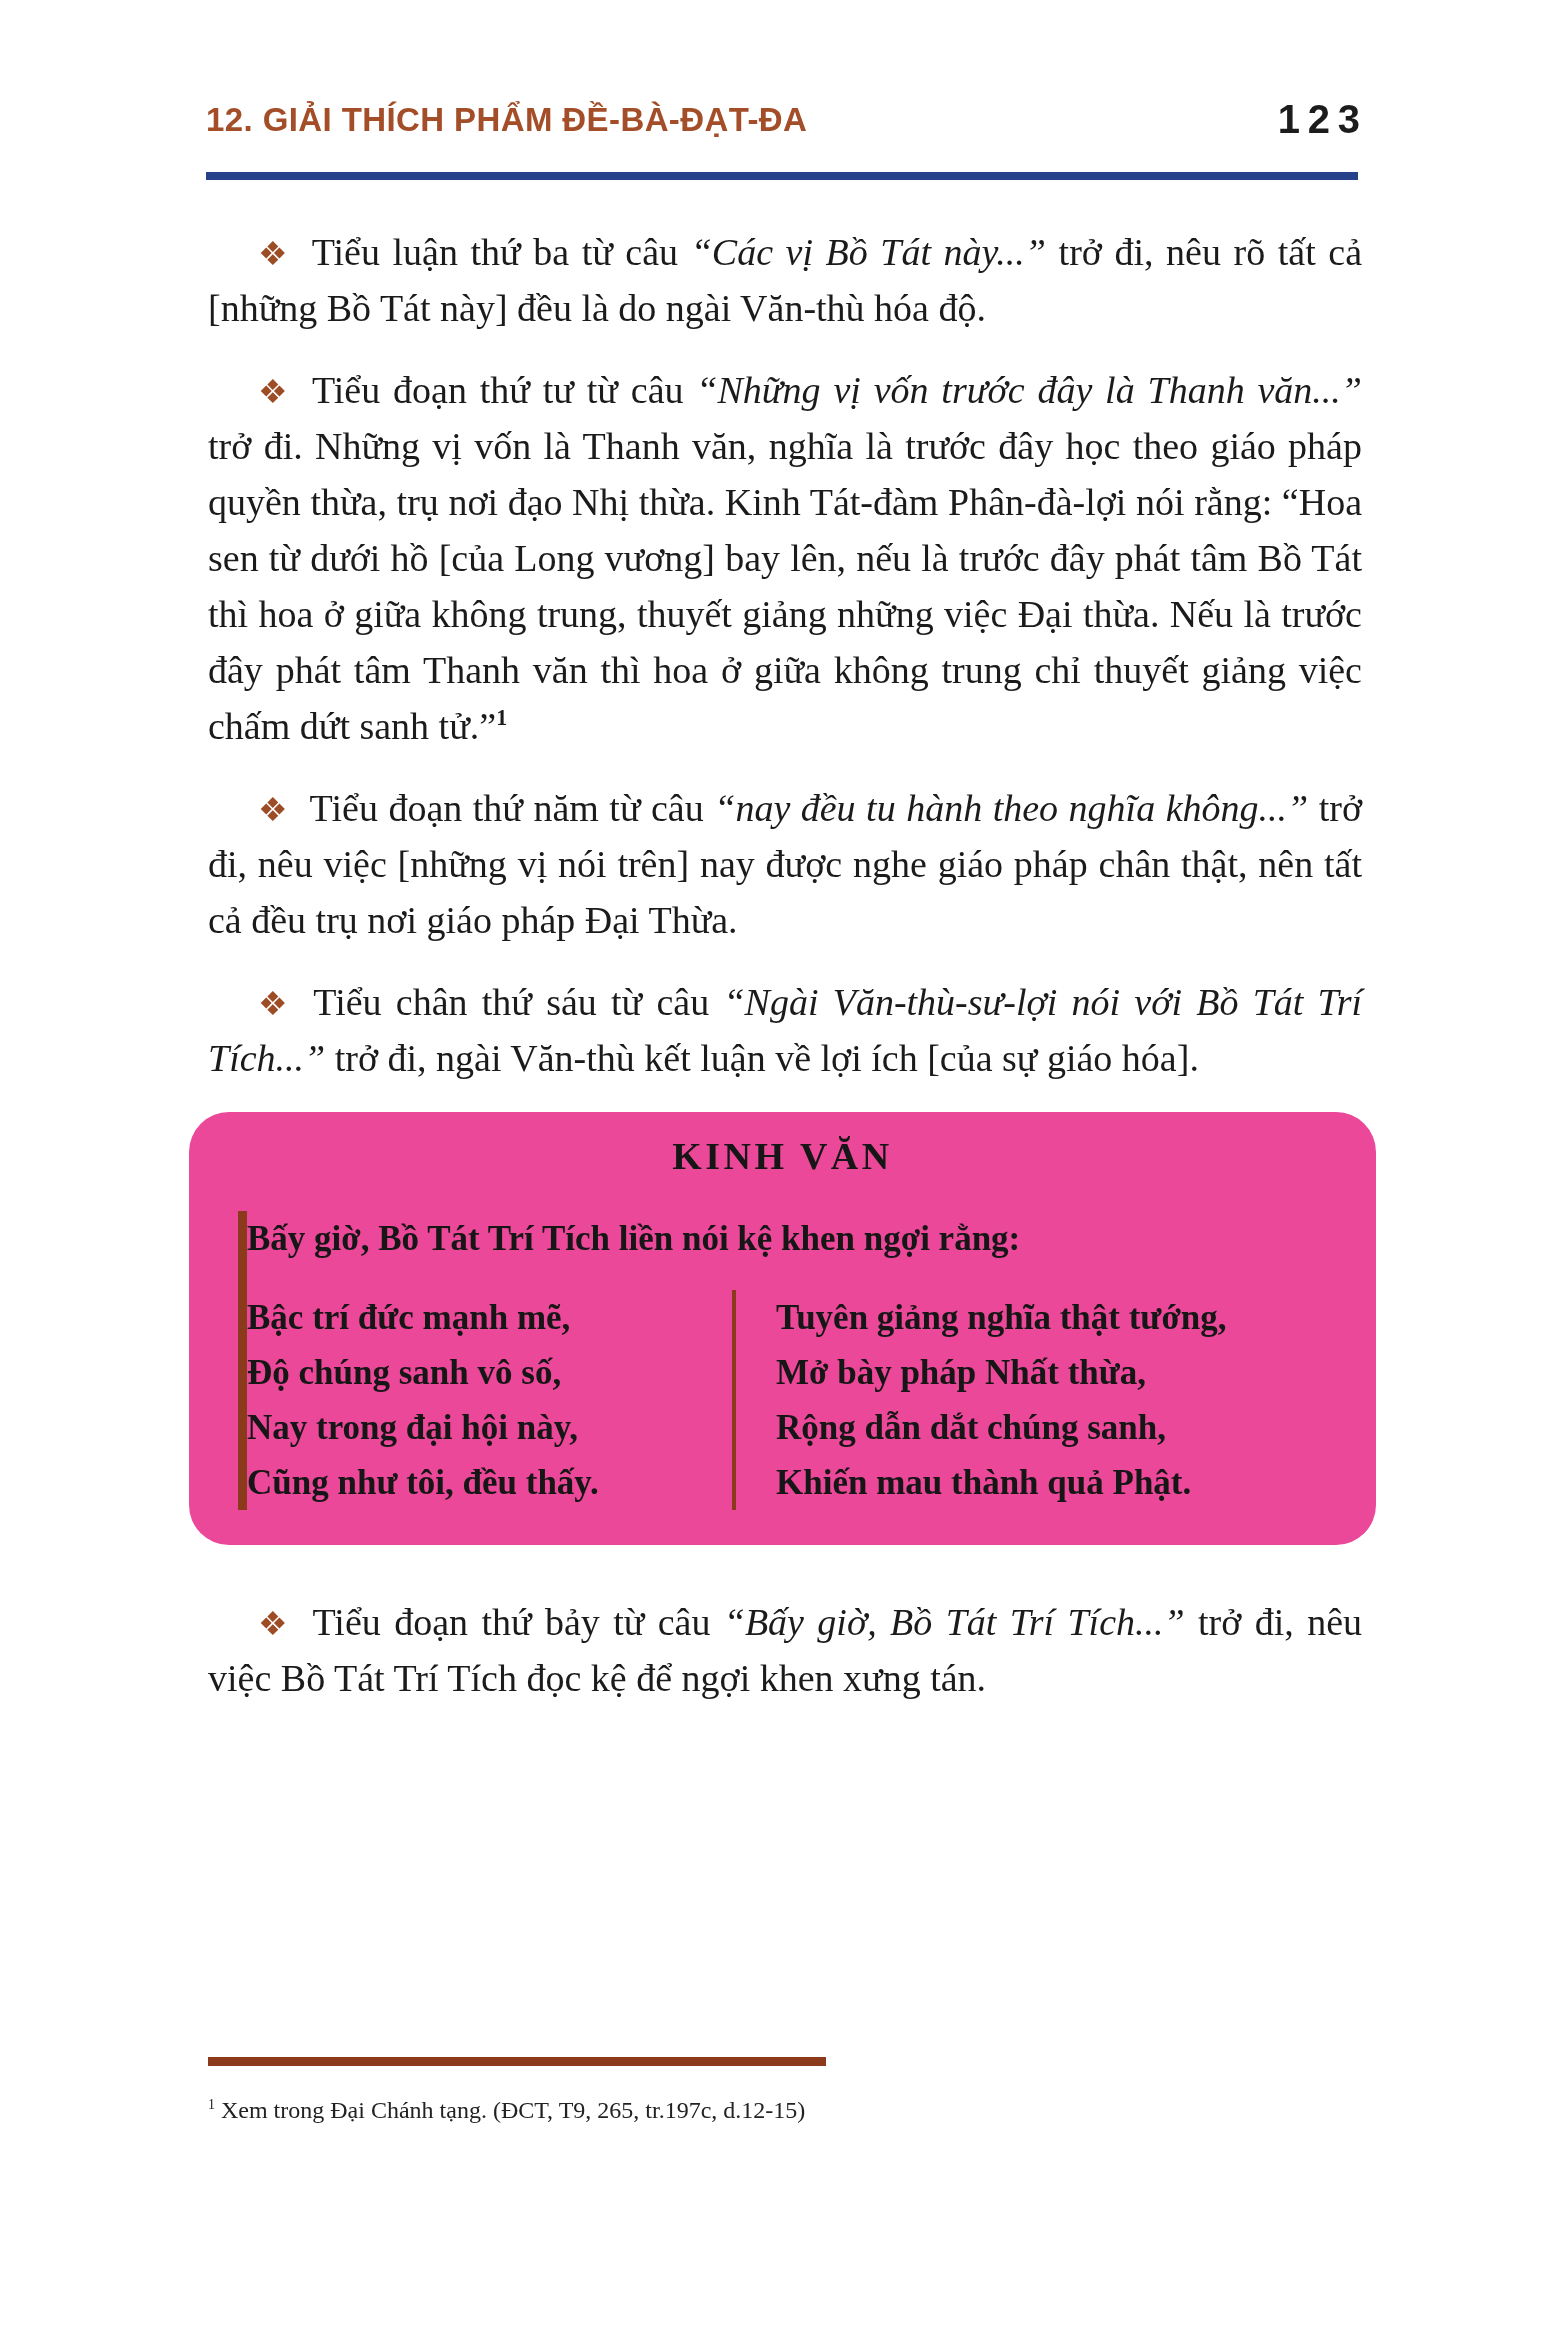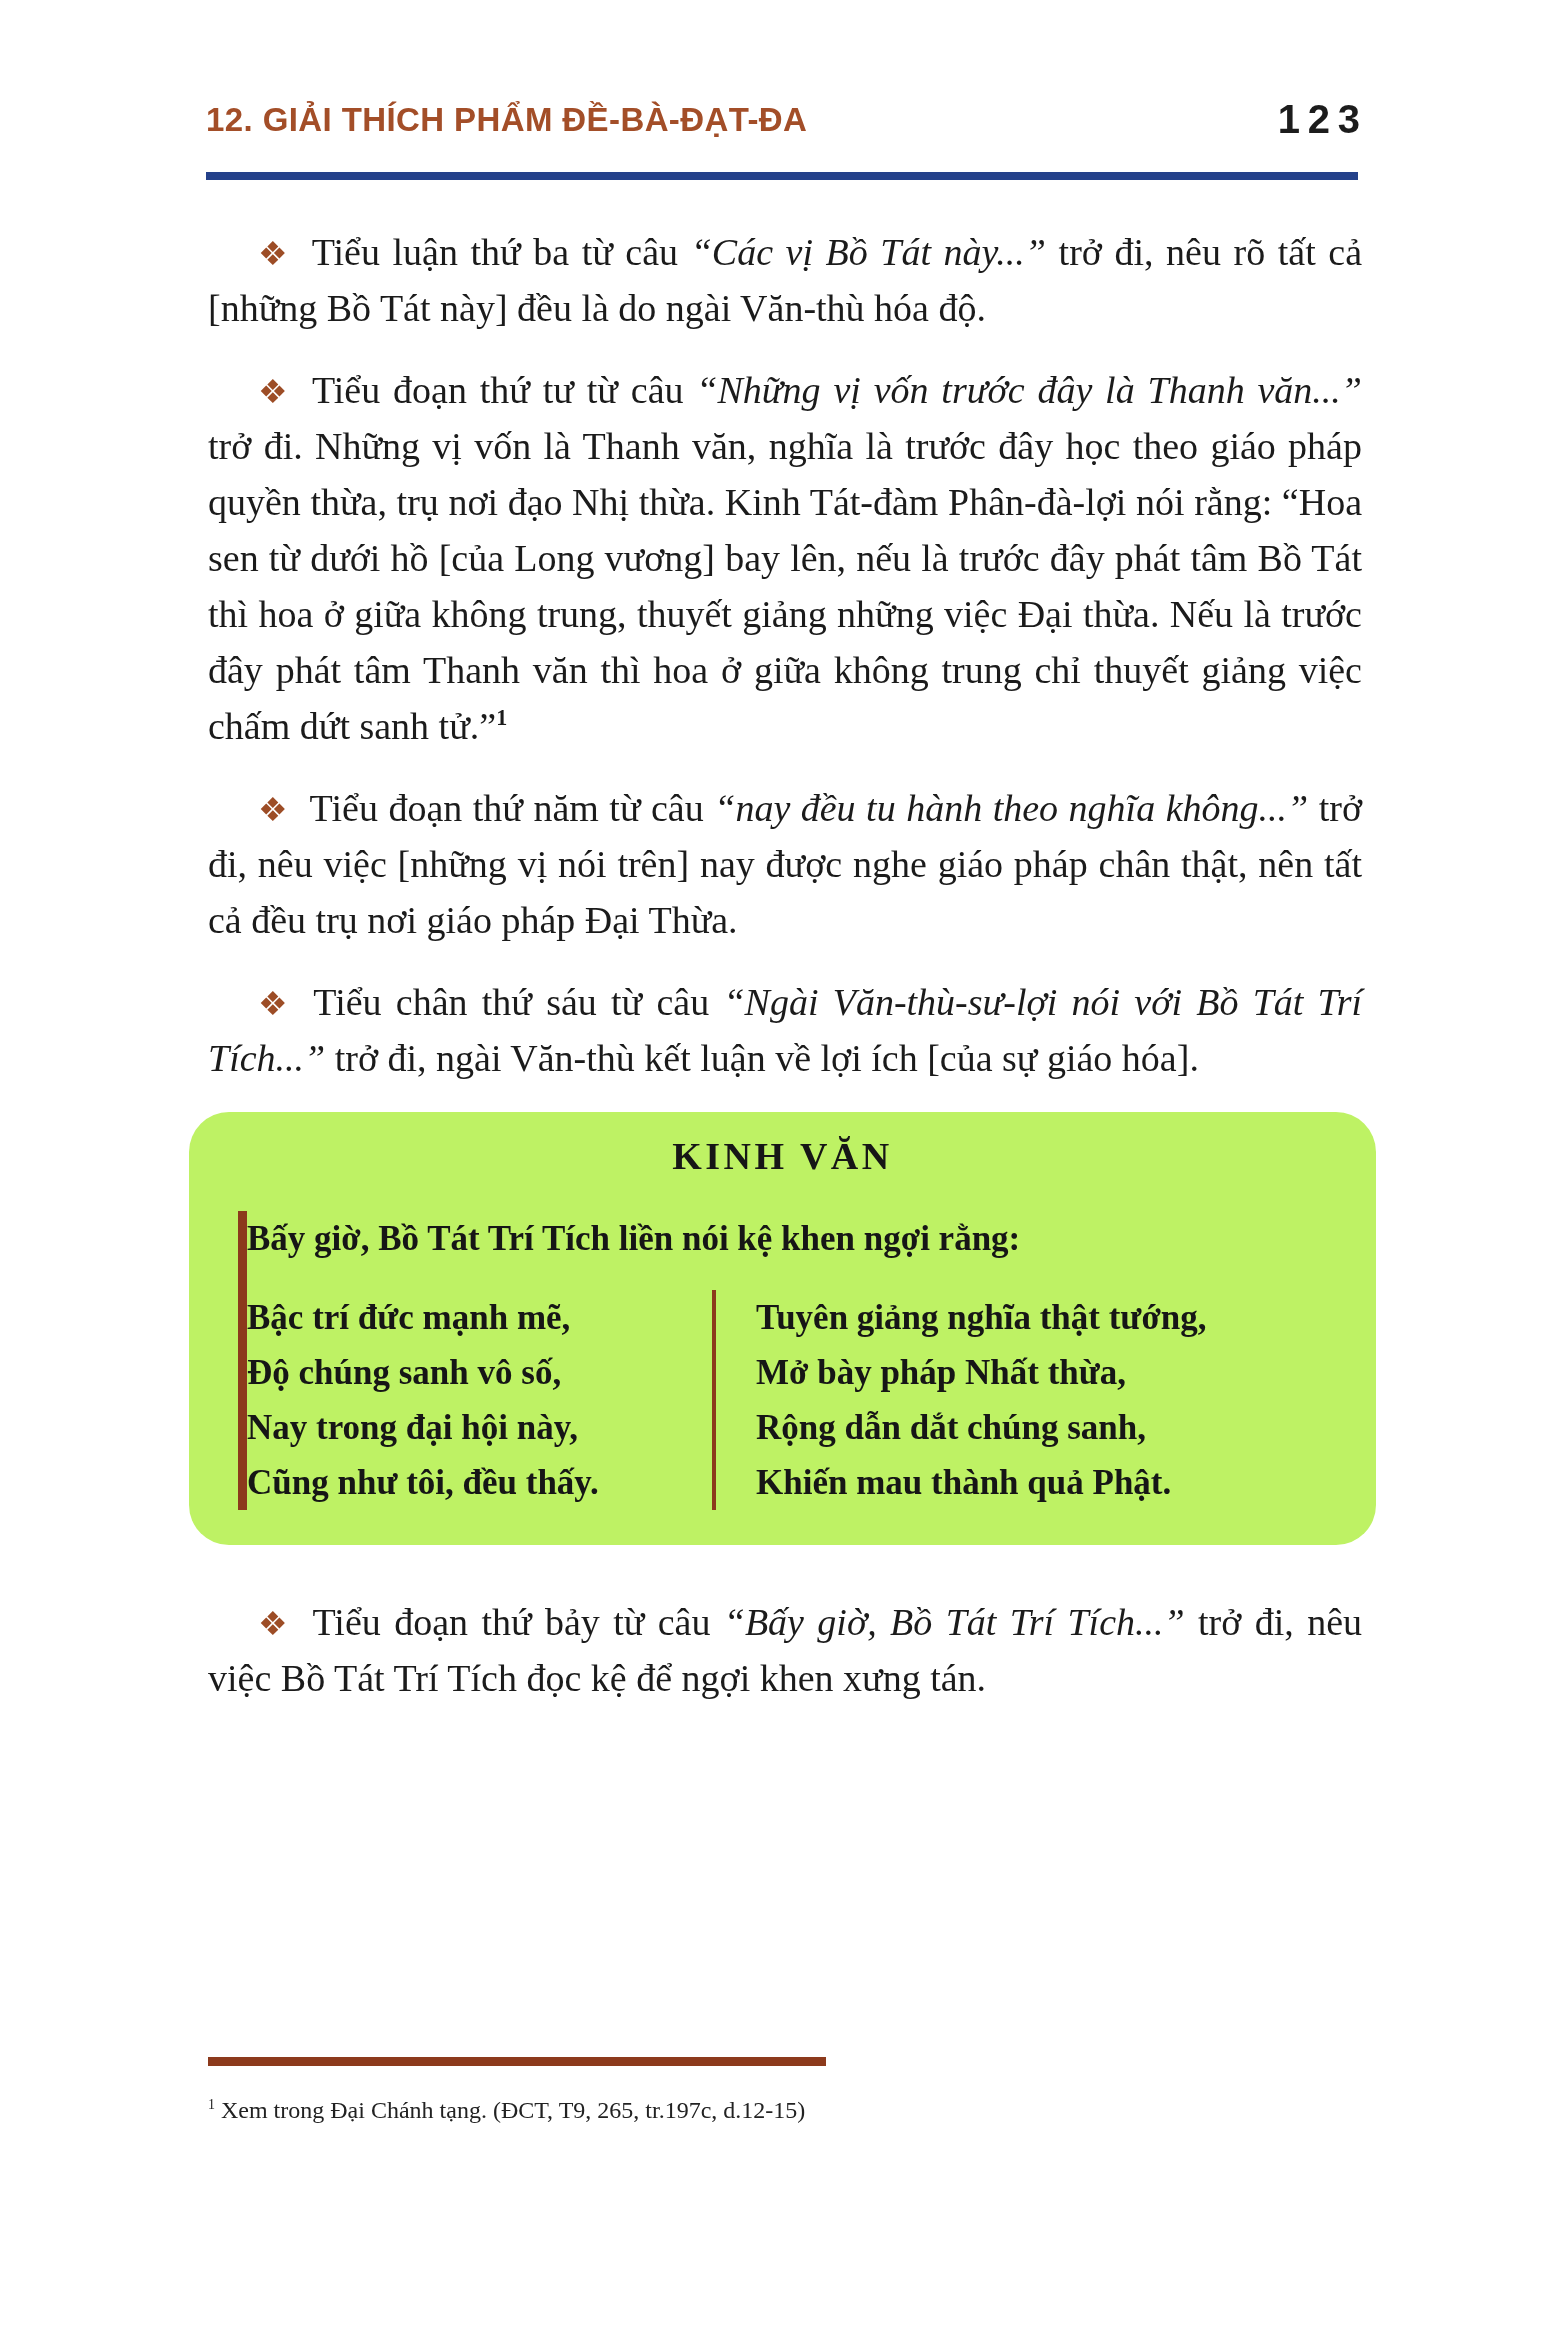--- a/index.html
+++ b/index.html
@@ -41,35 +41,35 @@
     font-family:"DejaVu Sans",sans-serif;
     font-size:33px;line-height:0;
     margin-right:21px;
   }
   .para em{font-style:italic;}
   sup.fnref{font-size:58%;font-weight:bold;vertical-align:super;line-height:0;}
   
   .kinhvan{
     box-sizing:border-box;
     margin:24px 0 49px -19px;width:1187px;
-    background:#bef264;border-radius:40px;
+    background:#ec4899;border-radius:40px;
     padding:19px 49px 35px 49px;
     text-align:left;
   }
   .kv-title{
     margin:0 0 29.5px 0;text-indent:0;text-align:center;
     font-size:38px;font-weight:bold;line-height:50px;
     letter-spacing:3.5px;color:#161616;
   }
   .kv-quote{
     border-left:9.5px solid #8c3a1c;
     font-weight:bold;font-size:35px;line-height:55px;color:#161616;
   }
   .kv-intro{margin:0 0 24px 0;}
-  .kv-verse{display:flex;}
+  .kv-verse{display:flex;gap:20px;}
   .kv-col-left{width:465px;}
   .kv-col-right{border-left:4.3px solid #8c3a1c;padding-left:40px;flex:1;}
   .verse-line{white-space:nowrap;}
   
   .footnote-area{
     position:absolute;left:208px;top:2057px;width:1154px;
   }
   .fn-rule{width:618px;height:8.7px;background:#8c3a1c;margin:0 0 24px 0;}
   .fn{
     margin:0;font-size:24px;line-height:40px;color:#222222;

